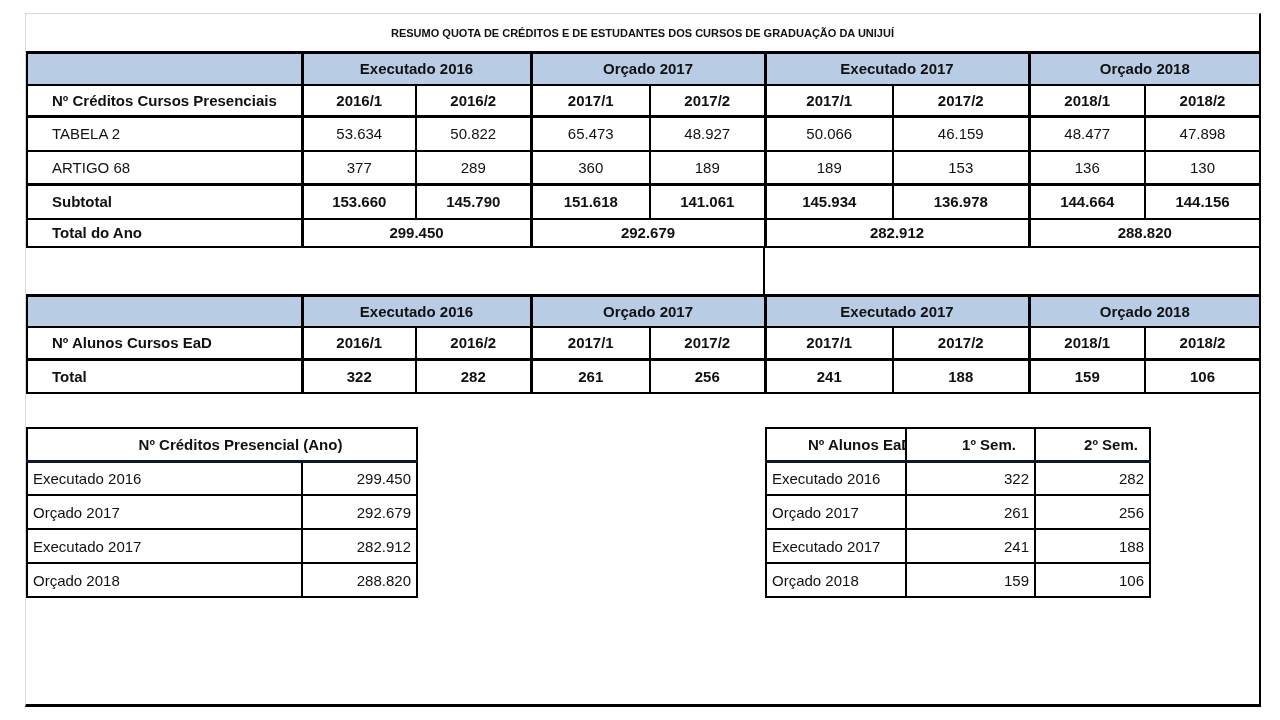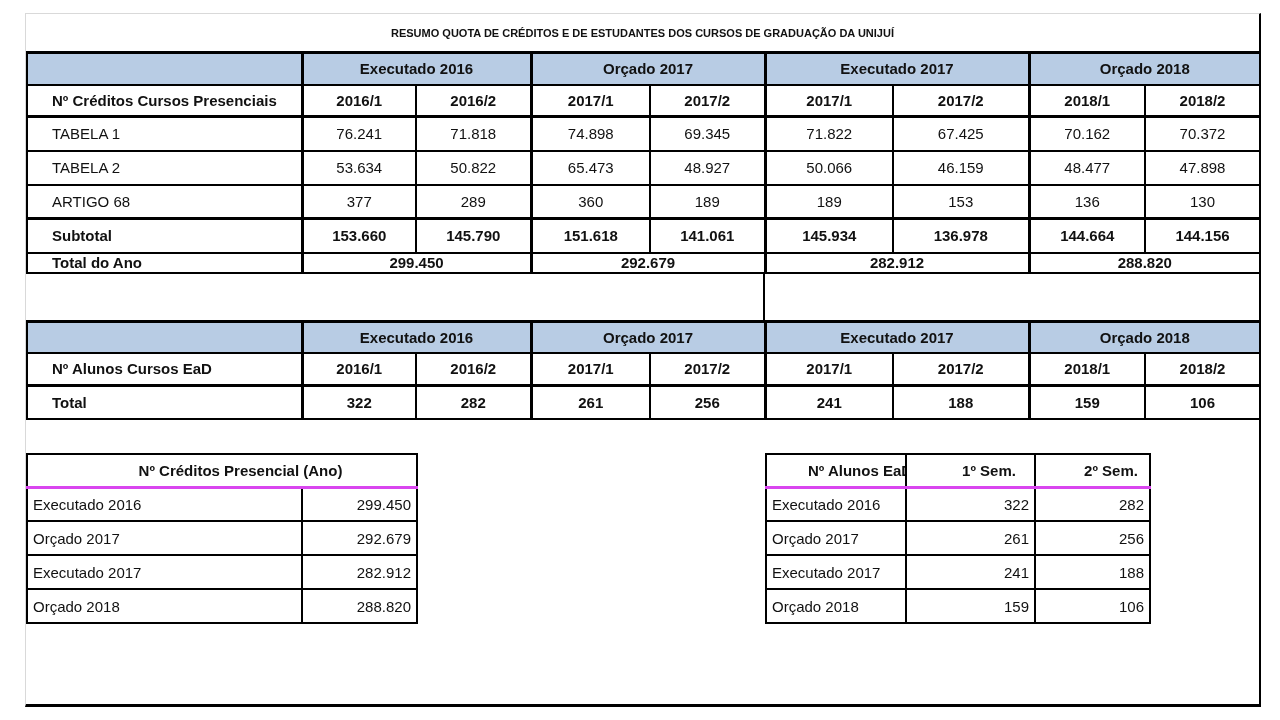--- a/index.html
+++ b/index.html
@@ -12,29 +12,29 @@
   .title-row{height:37px;display:flex;align-items:center;justify-content:center;
              font-size:11px;font-weight:bold;}
   table{border-collapse:collapse;table-layout:fixed;}
   td,th{border:2px solid #000;font-size:15px;color:#111;padding:0 4px;
         overflow:hidden;white-space:nowrap;box-sizing:border-box;text-align:center;}
   .main-tbl{width:1233px;}
   .ghead td{height:32px;background:#B8CCE4;font-weight:bold;border-top:3px solid #000;}
   .subhead th{height:32px;font-weight:bold;background:#fff;border-bottom:3px solid #000;}
   .datarow td{height:34px;font-weight:normal;}
   .subtotal td{height:34px;font-weight:bold;border-top:3px solid #000;margin-top:24px;}
-  .totalrow td{height:20px;font-weight:bold;}
+  .totalrow td{height:28px;font-weight:bold;}
   .lbl{text-align:left;font-weight:bold;padding-left:24px;}
   .gl{border-left:3px solid #000;}
   .gap1{position:relative;height:46px;}
   .gap1 .vline{position:absolute;left:737px;top:0;bottom:0;width:0;border-left:2px solid #000;}
   .gap2{height:33px;}
   .bottom{display:flex;align-items:flex-start;}
   .sum-tbl td,.sum-tbl th{height:34px;}
-  .sum-tbl .hdr{height:33px;font-weight:bold;border-bottom:3px solid #d946ef;padding-left:41px;}
+  .sum-tbl .hdr{height:33px;font-weight:bold;border-bottom:3px solid #0f172a;padding-left:41px;}
   .sum-lbl{text-align:left;font-weight:normal;padding-left:5px;}
   .sum-val{text-align:right;font-weight:normal;padding-right:5px;}
   .left-tbl{width:390px;}
   .right-tbl{width:384px;margin-left:347px;}
 </style>
 </head>
 <body>
 
 <div id="page">
  <div id="frame">
@@ -64,31 +64,20 @@
    <tr class="subhead">
     <th class="lbl">Nº Créditos Cursos Presenciais</th>
     <th class="gl">2016/1</th>
     <th>2016/2</th>
     <th class="gl">2017/1</th>
     <th>2017/2</th>
     <th class="gl">2017/1</th>
     <th>2017/2</th>
     <th class="gl">2018/1</th>
     <th>2018/2</th>
-   </tr>
-   <tr class="datarow">
-    <td class="lbl">TABELA 1</td>
-    <td class="gl">76.241</td>
-    <td>71.818</td>
-    <td class="gl">74.898</td>
-    <td>69.345</td>
-    <td class="gl">71.822</td>
-    <td>67.425</td>
-    <td class="gl">70.162</td>
-    <td>70.372</td>
    </tr>
    <tr class="datarow">
     <td class="lbl">TABELA 2</td>
     <td class="gl">53.634</td>
     <td>50.822</td>
     <td class="gl">65.473</td>
     <td>48.927</td>
     <td class="gl">50.066</td>
     <td>46.159</td>
     <td class="gl">48.477</td>

